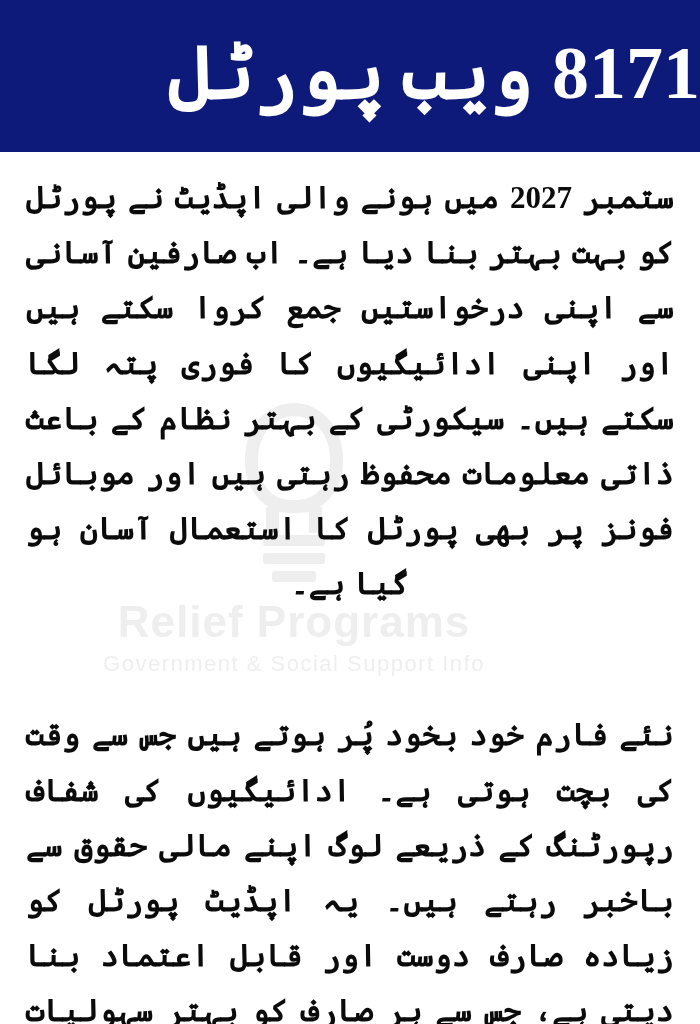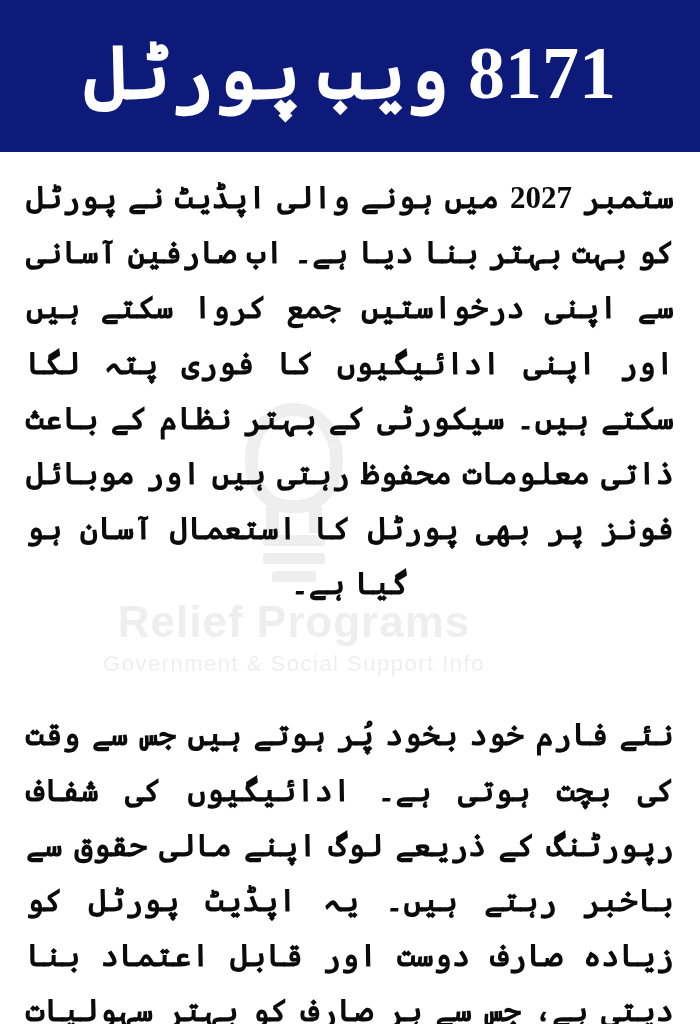--- a/index.html
+++ b/index.html
@@ -24,21 +24,21 @@
   }
 
   
   .banner {
     position: relative;
     width: 100%;
     height: 152px;
     background: #0e1a7a;
     display: flex;
     align-items: center;
-    justify-content: center;
+    justify-content: flex-start;
     box-sizing: border-box;
     overflow: hidden;
   }
   .banner-title {
     color: #ffffff;
     font-family: "Liberation Serif", "DejaVu Serif", serif;
     font-size: 74px;
     font-weight: 700;
     line-height: 1.05;
     letter-spacing: 0.5px;

